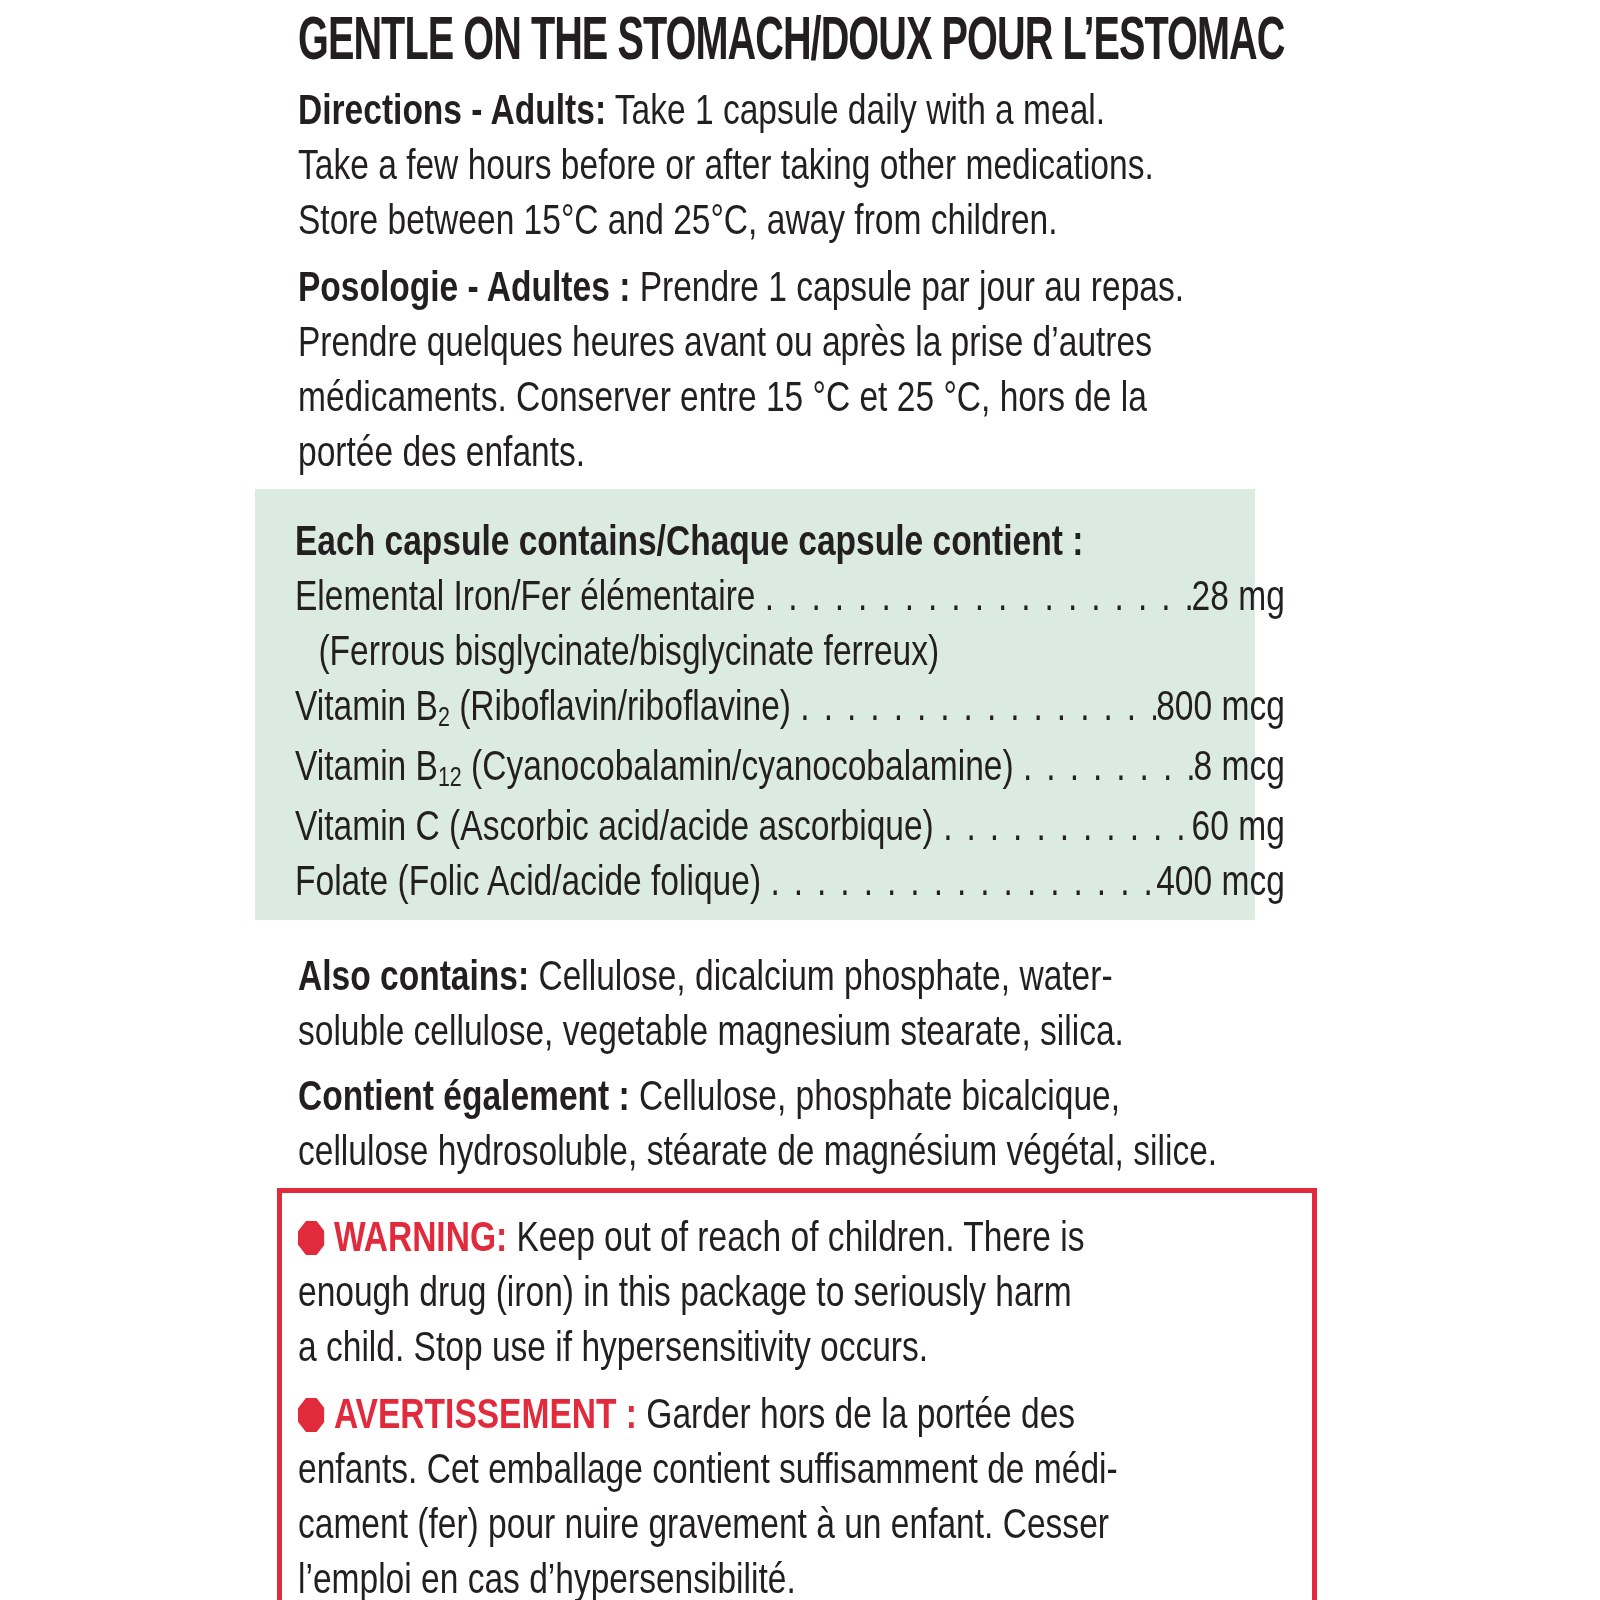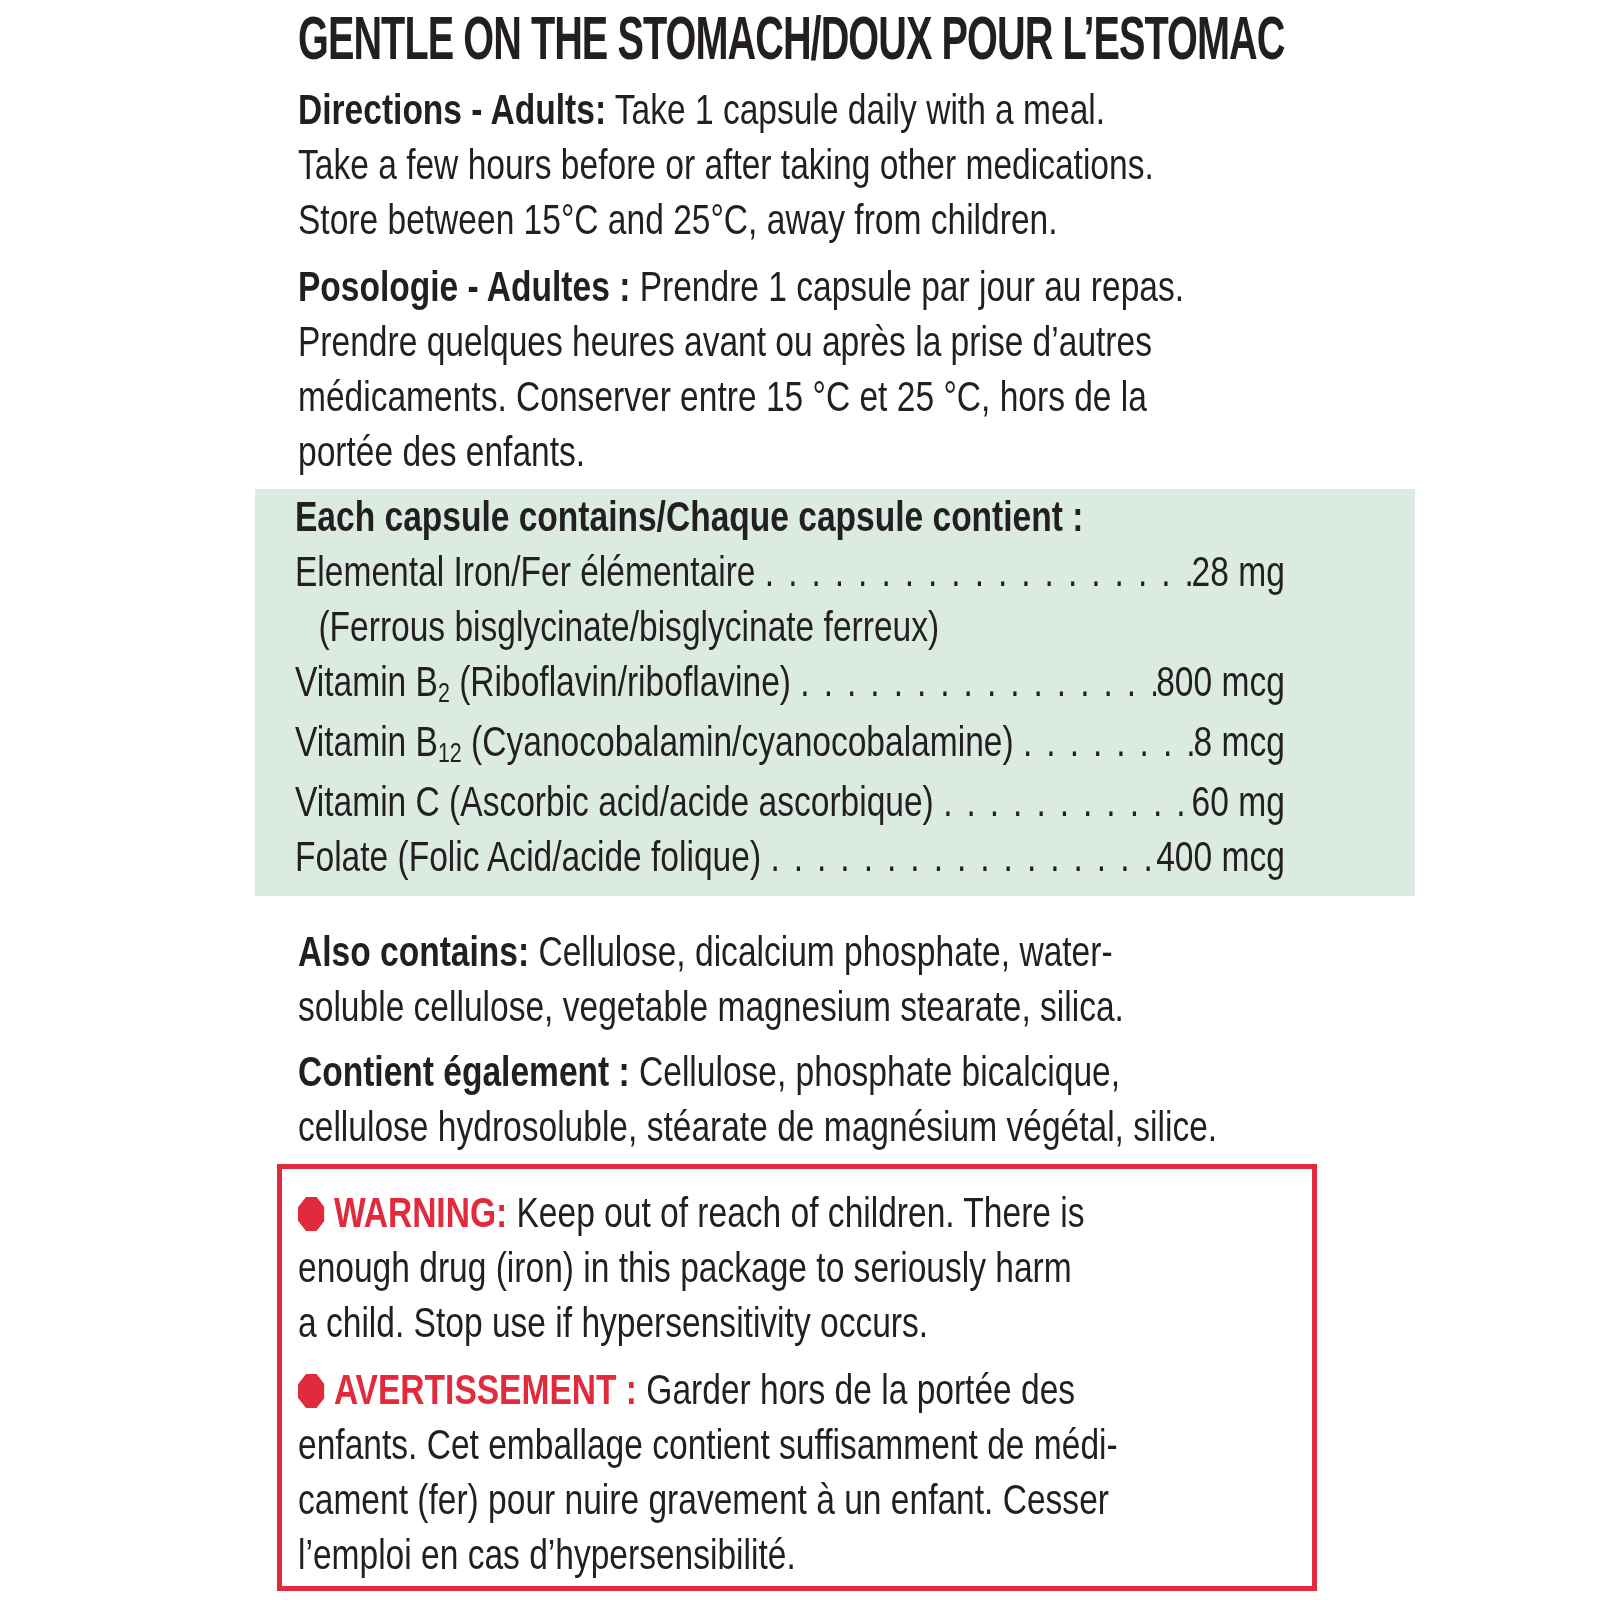--- a/index.html
+++ b/index.html
@@ -17,22 +17,22 @@
   }
 
   .para{font-size:43px;line-height:55px;width:1282px;
     transform:scaleX(0.78);transform-origin:0 0;}
   .line{white-space:nowrap;}
   .lbl{font-weight:bold;}
 
   
   .green-panel{
     background:#dcebe1;
-    margin:10px 0 0 -43px;width:1160px;box-sizing:border-box;
-    padding:0 0 12px 40px;
+    margin:10px 0 0 -43px;width:1000px;box-sizing:border-box;
+    padding:24px 0 12px 40px;
   }
   .panel-heading{
     font-size:43px;line-height:55px;font-weight:bold;white-space:nowrap;
     width:1269px;transform:scaleX(0.78);transform-origin:0 0;
   }
   .ing-row{
     display:flex;align-items:baseline;font-size:43px;line-height:55px;
     width:1269px;transform:scaleX(0.78);transform-origin:0 0;
   }
   .ing-name{white-space:nowrap;}

